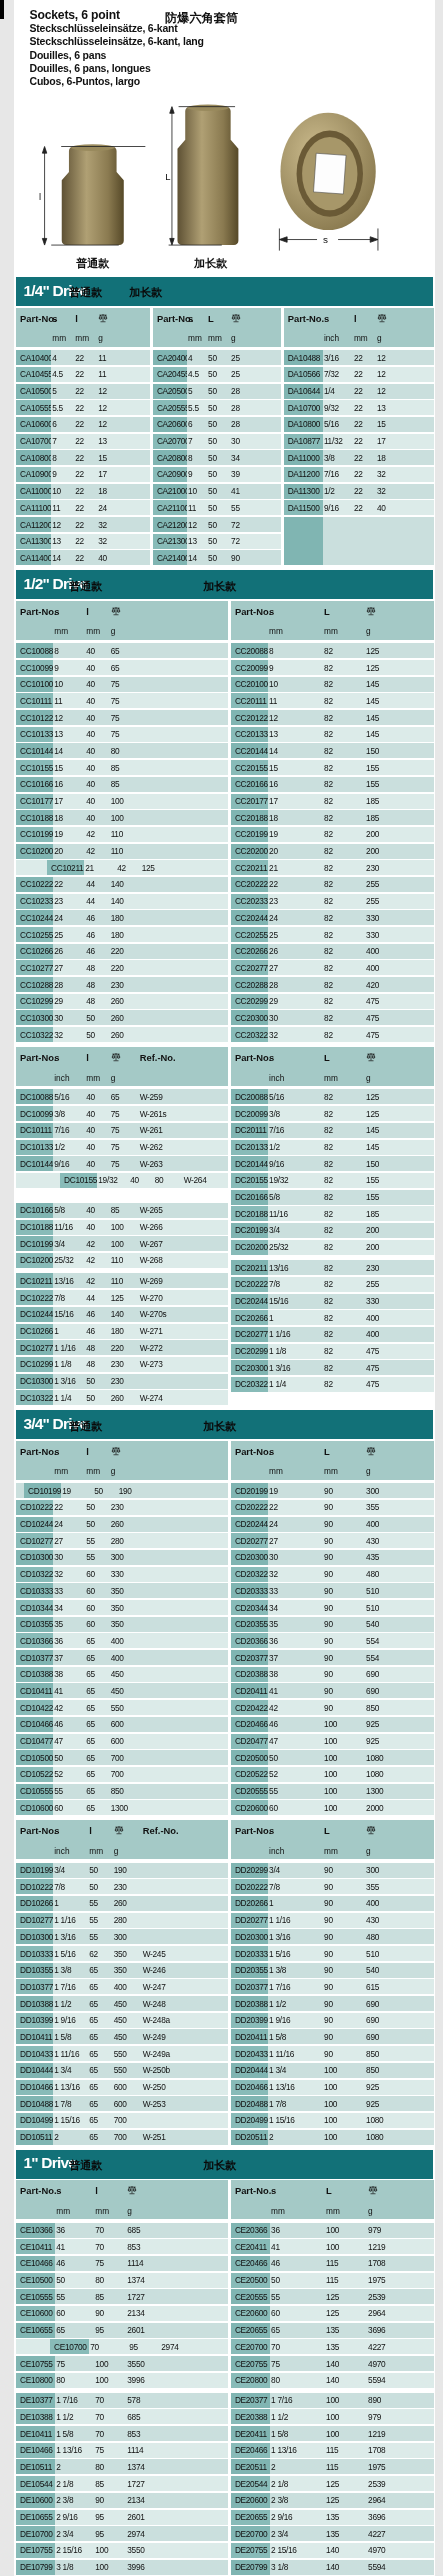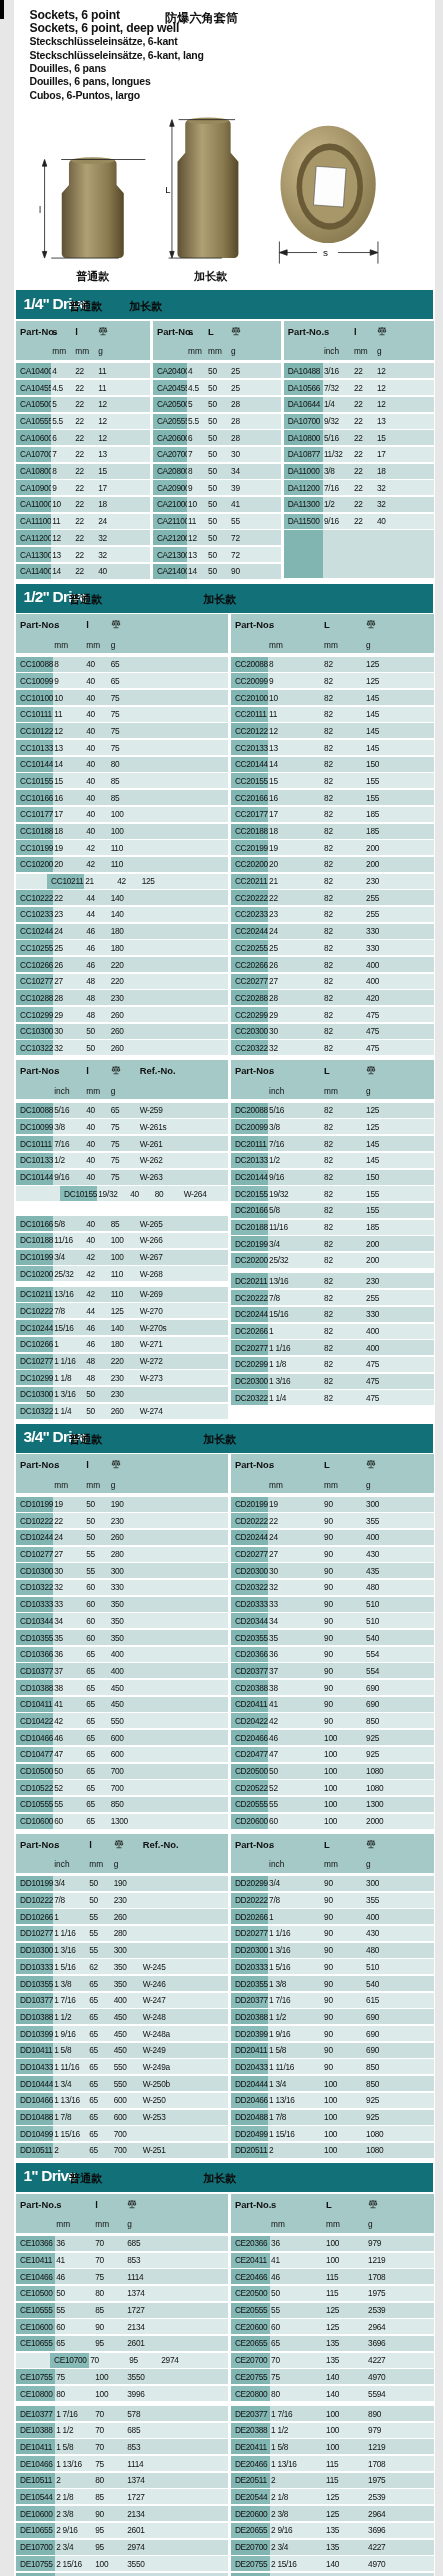--- a/index.html
+++ b/index.html
@@ -38,21 +38,20 @@
 </head>
 <body>
 
 <div class="page">
   <div class="corner-mark"></div>
   <div class="panel">
 
     <div class="hdr">
       <div class="zh">防爆六角套筒</div>
       <div class="line big">Sockets, 6 point</div>
-      <div class="line big">Sockets, 6 point, deep well</div>
       <div class="line">Steckschlüsseleinsätze, 6-kant</div>
       <div class="line">Steckschlüsseleinsätze, 6-kant, lang</div>
       <div class="line">Douilles, 6 pans</div>
       <div class="line">Douilles, 6 pans, longues</div>
       <div class="line">Cubos, 6-Puntos, largo</div>
     </div>
 
     <svg class="diag" width="412" height="183" viewBox="0 0 744 330">
       <defs>
         <linearGradient id="bzh" x1="0" y1="0" x2="1" y2="0">
@@ -1200,21 +1199,21 @@
                   </svg></span></div>
               <div class="th"></div>
               <div class="th"></div>
               <div class="tu first"></div>
               <div class="tu">mm</div>
               <div class="tu">mm</div>
               <div class="tu">g</div>
               <div class="tu"></div>
               <div class="tu"></div>
             </div>
-            <div class="tr" style="grid-template-columns: 37px 32px 24.4px 29px 47px 1fr;">
+            <div class="tr" style="grid-template-columns: 37px 32px 24.4px 29px 47px 1fr; padding-left: 8px;">
               <div class="td part">CD10199</div>
               <div class="td">19</div>
               <div class="td">50</div>
               <div class="td">190</div>
               <div class="td"></div>
               <div class="td"></div>
             </div>
             <div class="tr alt" style="grid-template-columns: 37px 32px 24.4px 29px 47px 1fr;">
               <div class="td part">CD10222</div>
               <div class="td">22</div>

